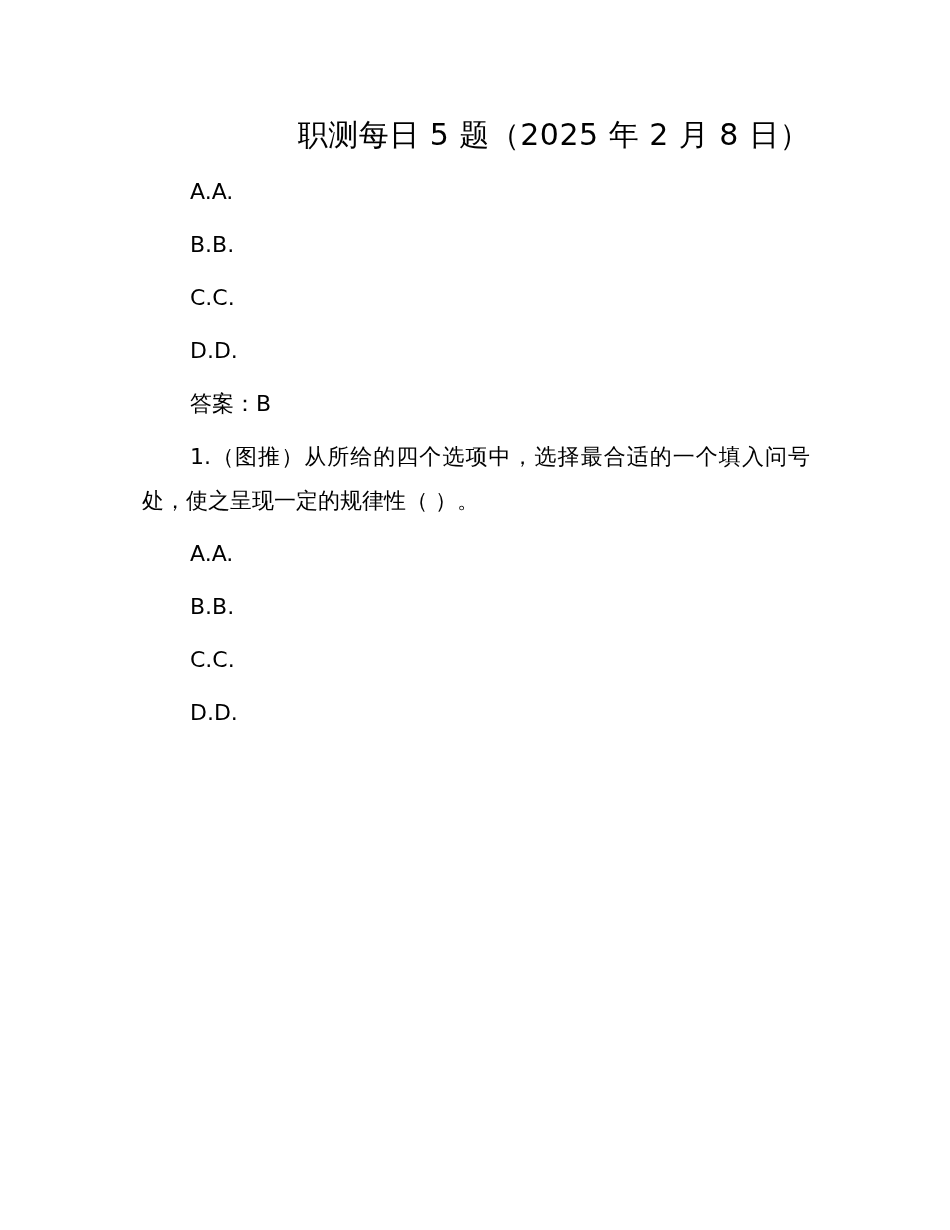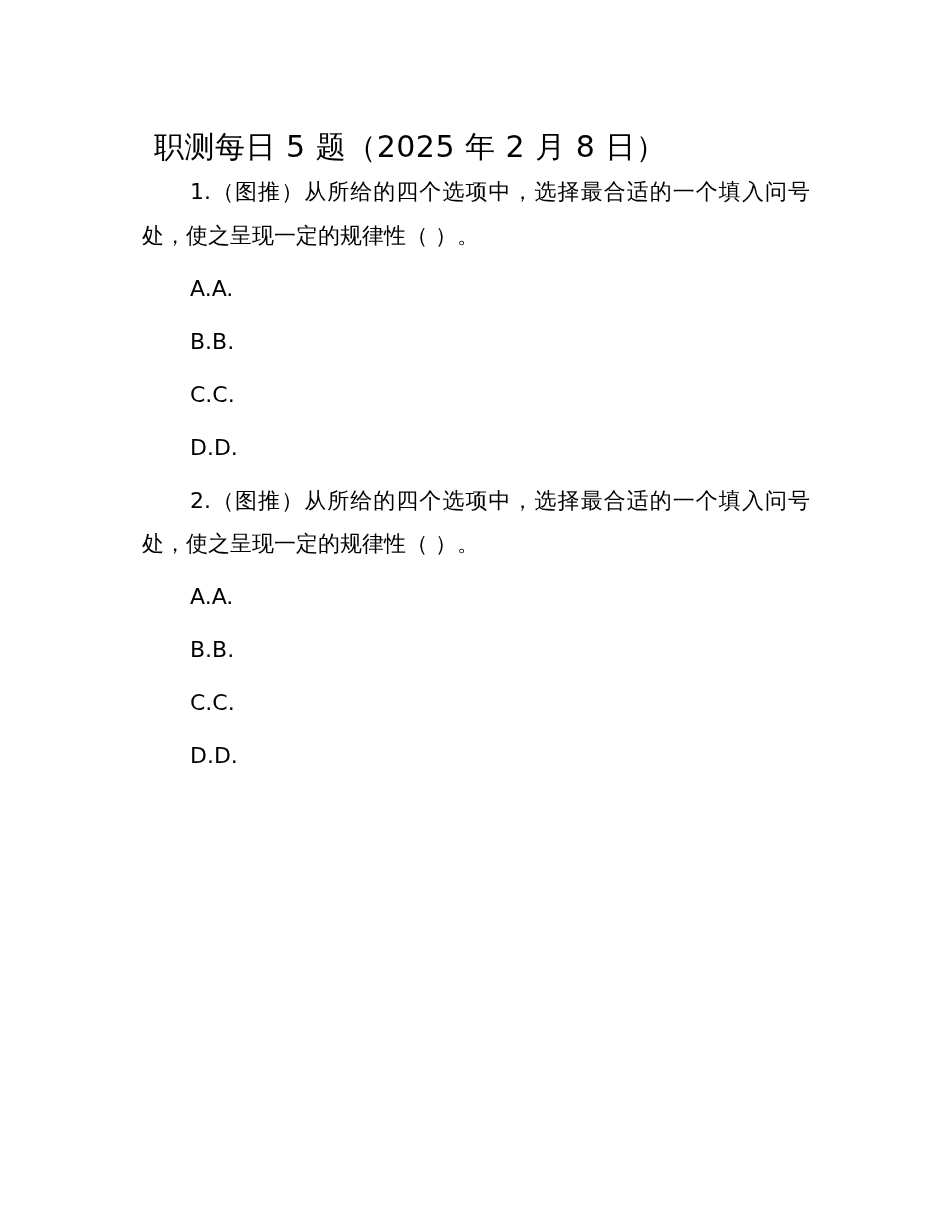--- a/index.html
+++ b/index.html
@@ -21,24 +21,24 @@
       top: 0;
       width: 668px;
     }
     .title {
       position: absolute;
       left: 0;
       width: 668px;
       top: 112px;
       height: 46px;
       line-height: 46px;
-      text-align: left;
+      text-align: right;
       font-size: 30px;
       font-weight: normal;
-      margin: 12px;
+      margin: 0;
       letter-spacing: 0.5px;
     }
     .content {
       position: absolute;
       left: 0;
       top: 170px;
       width: 668px;
     }
     .para {
       margin: 0 0 9.5px 0;
@@ -52,29 +52,29 @@
   </style>
 </head>
 <body>
 
 <div class="page">
   <h1 class="title">职测每日 5 题（2025 年 2 月 8 日）</h1>
 
   <div class="content">
 
     <div class="question-block">
-      <p class="para">1.（图推）从所给的四个选项中，选择最合适的一个填入问号处，使之呈现一定的规律性（ ）。</p>
       <p class="para">A.A.</p>
       <p class="para">B.B.</p>
       <p class="para">C.C.</p>
       <p class="para">D.D.</p>
+      <p class="para">答案：B</p>
     </div>
 
     <div class="question-block">
-      <p class="para">2.（图推）从所给的四个选项中，选择最合适的一个填入问号处，使之呈现一定的规律性（ ）。</p>
+      <p class="para">1.（图推）从所给的四个选项中，选择最合适的一个填入问号处，使之呈现一定的规律性（ ）。</p>
       <p class="para">A.A.</p>
       <p class="para">B.B.</p>
       <p class="para">C.C.</p>
       <p class="para">D.D.</p>
     </div>
 
   </div>
 </div>
 
 </body></html>

